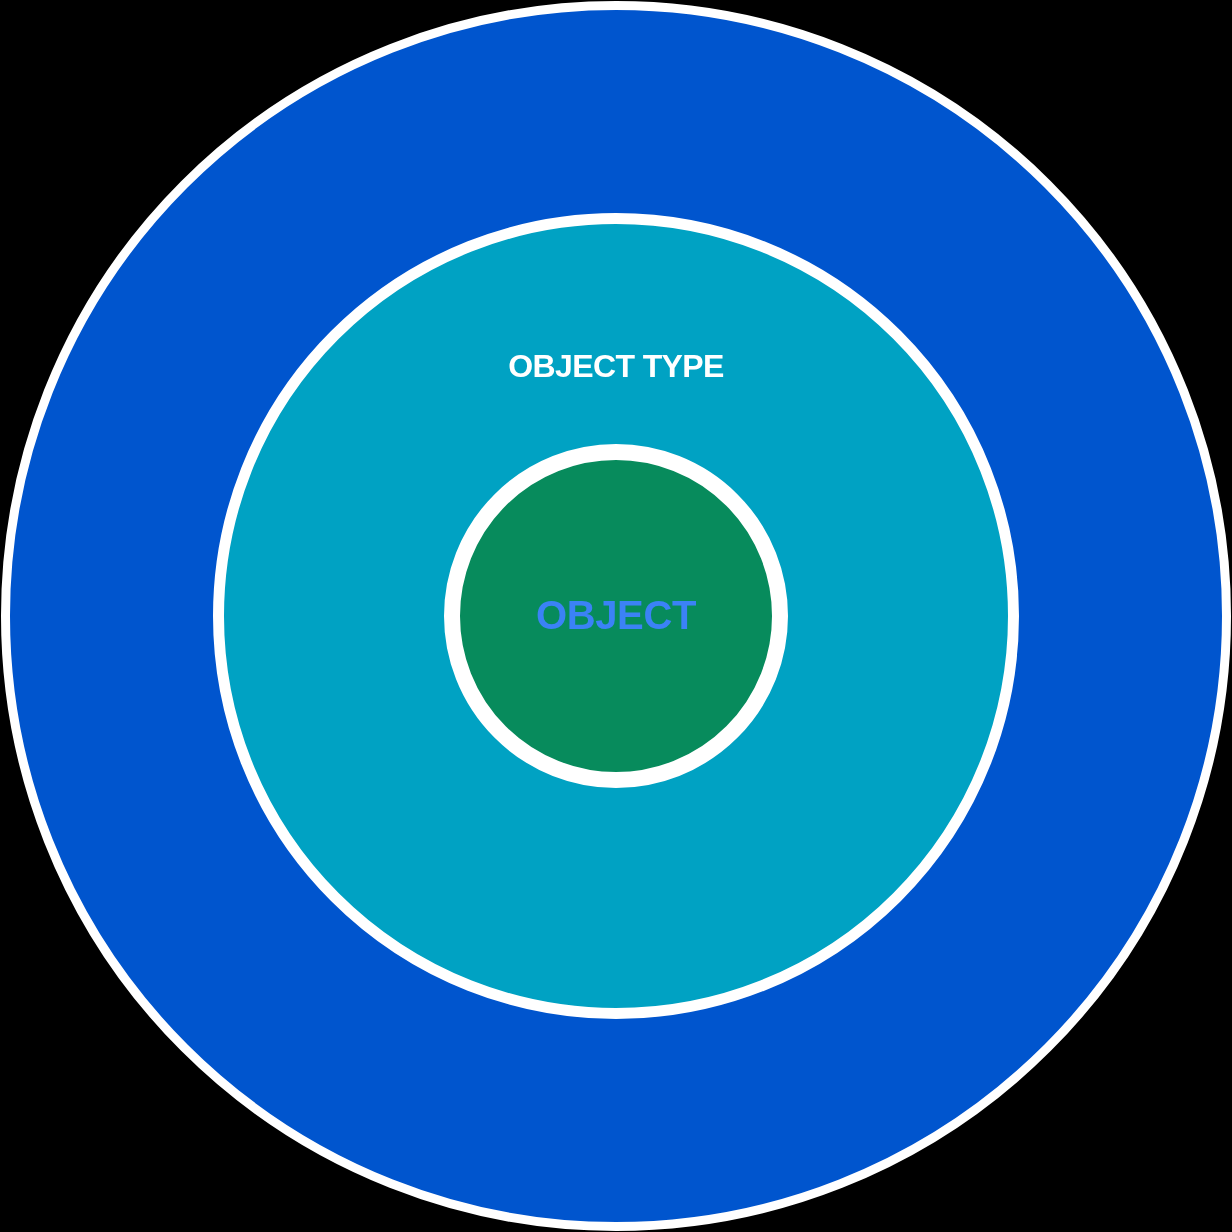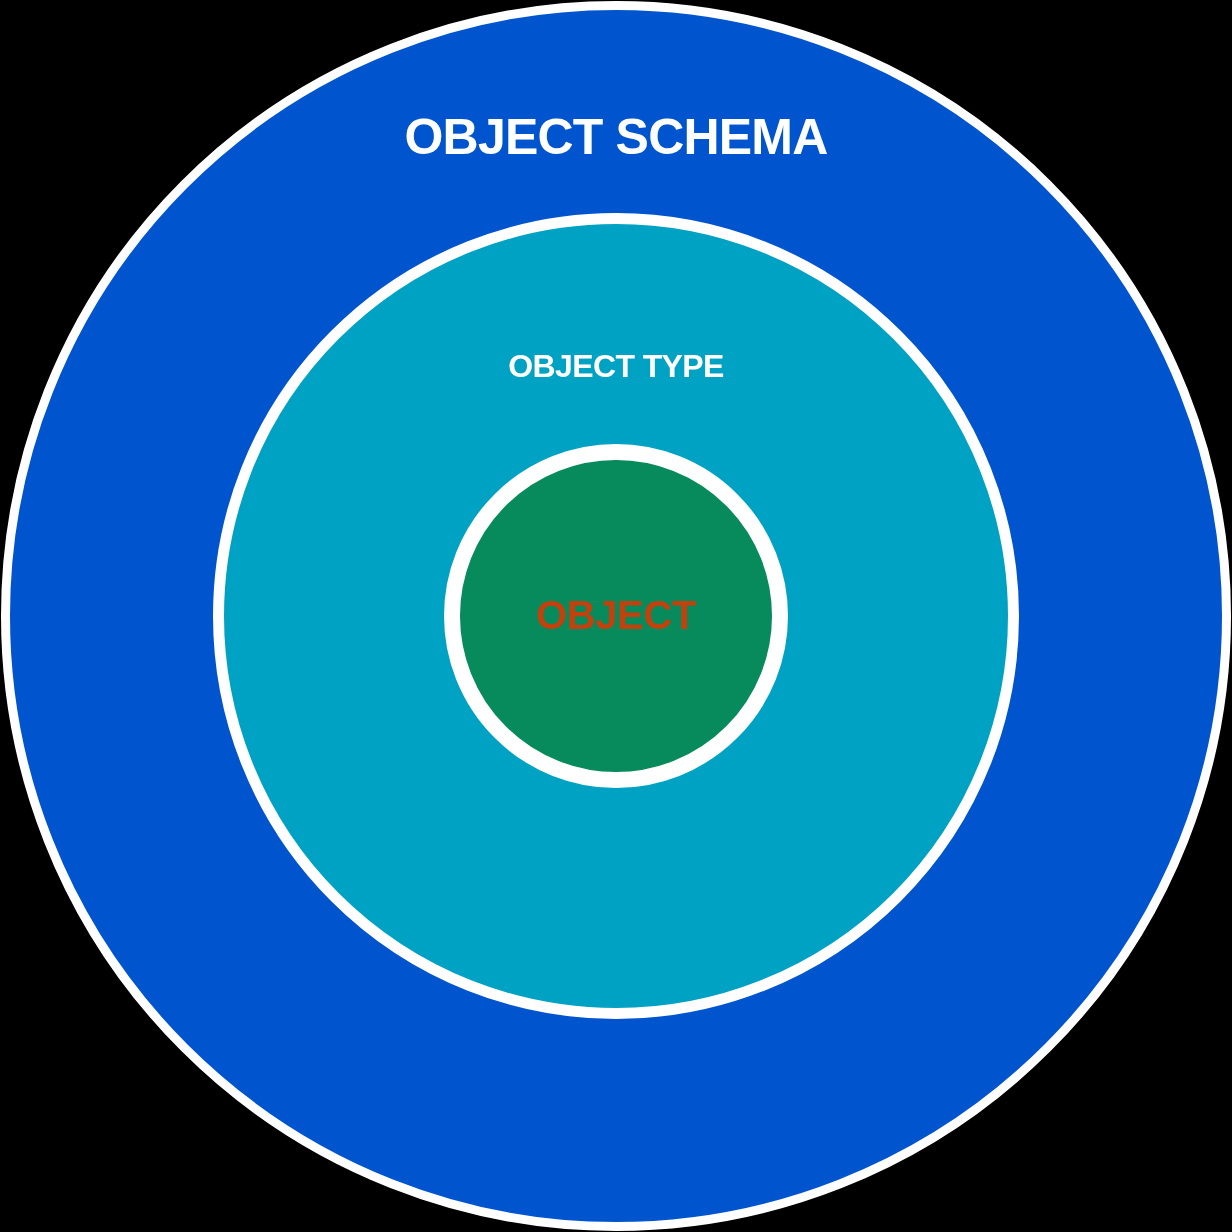--- a/index.html
+++ b/index.html
@@ -94,19 +94,18 @@
 <body>
 
 <div id="diagram-canvas" style="background: rgb(0, 0, 0);">
 
   <div class="ring ring-outer" style="width: 1230px; height: 1230px; left: 1px; top: 1px; background: rgb(0, 85, 206); border: 9px solid rgb(255, 255, 255);"></div>
 
   <div class="ring ring-middle" style="width: 806px; height: 806px; left: 213px; top: 213px; background: rgb(0, 162, 195); border: 11px solid rgb(255, 255, 255);"></div>
 
   <div class="ring ring-inner" style="width: 344px; height: 344px; left: 444px; top: 444px; background: rgb(7, 139, 92); border: 16px solid rgb(255, 255, 255);"></div>
 
-  <div class="ring-label label-outer" style="font-size: 50px; color: rgb(255, 255, 255);">OBJECT SCHEMA</div>
 
   <div class="ring-label label-middle" style="font-size: 32px; color: rgb(255, 255, 255);">OBJECT TYPE</div>
 
-  <div class="ring-label label-inner" style="font-size: 40px; color: #c2410c; text-align: center;">OBJECT</div>
+  <div class="ring-label label-inner" style="font-size: 40px; color: #3b82f6; text-align: center;">OBJECT</div>
 
 </div>
 
 </body></html>

